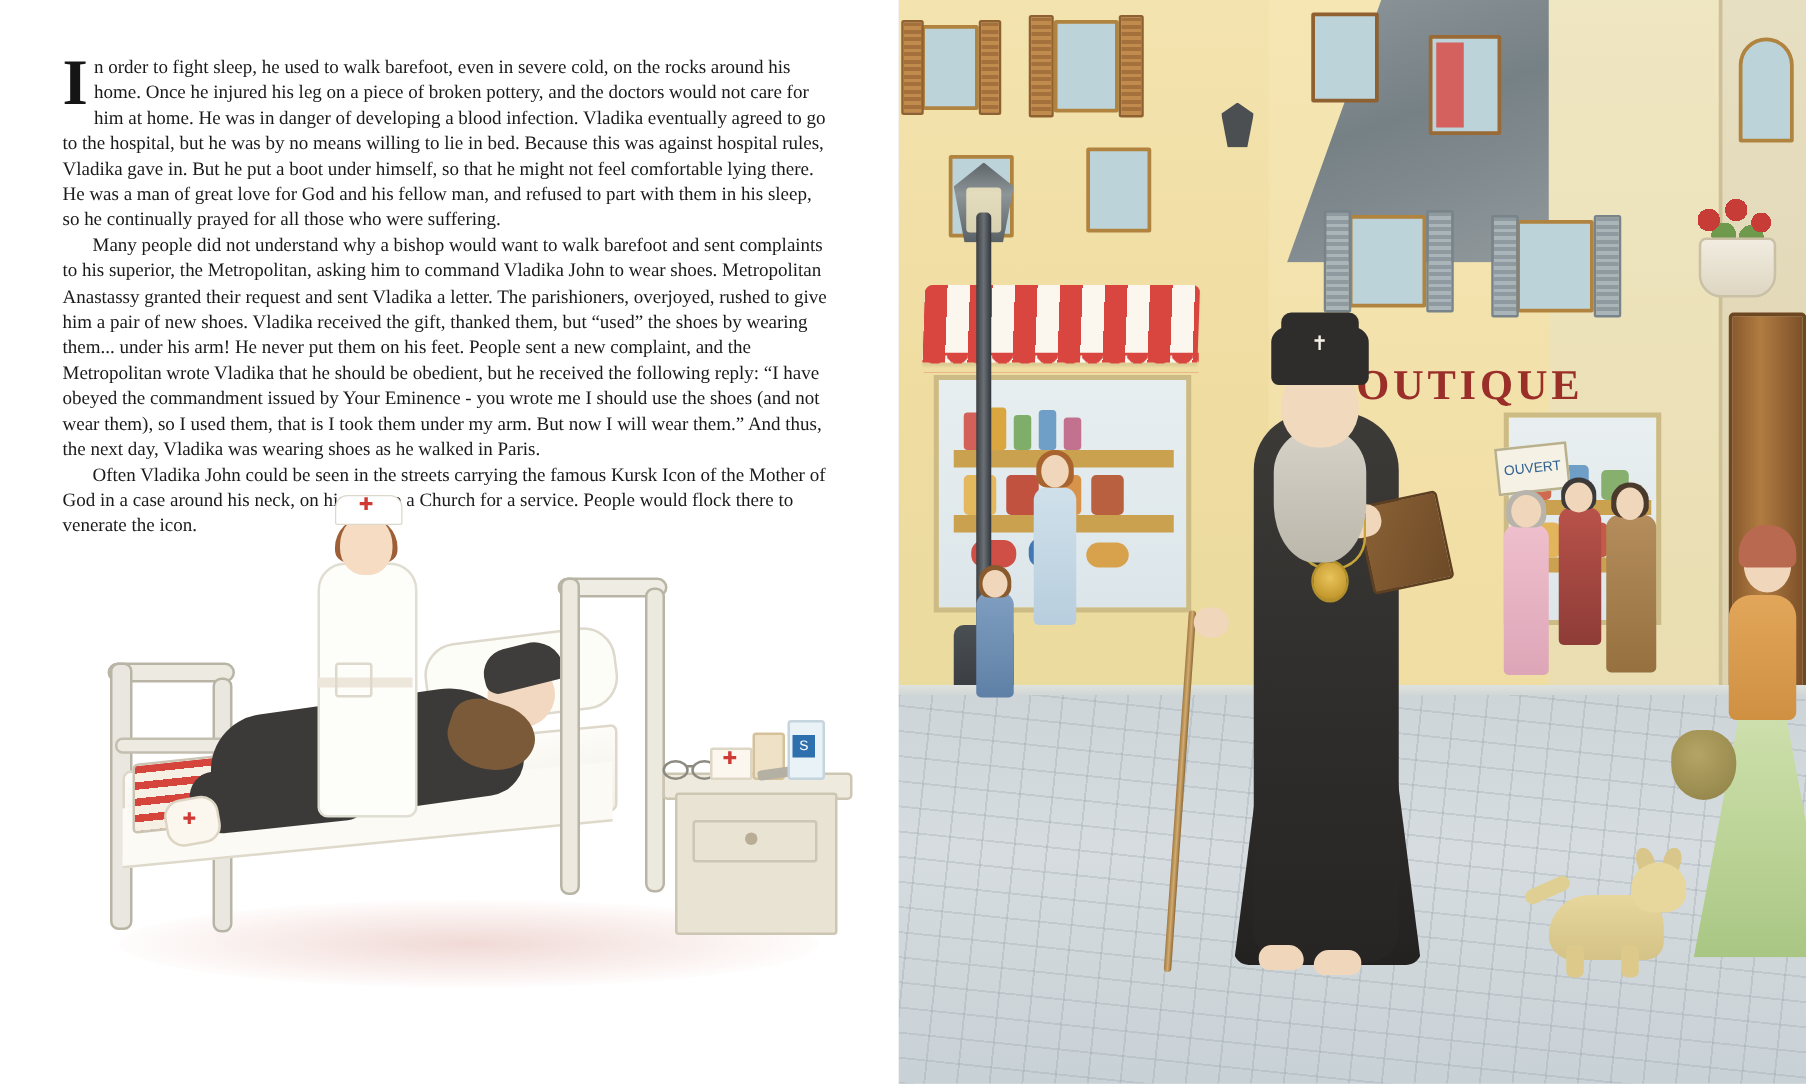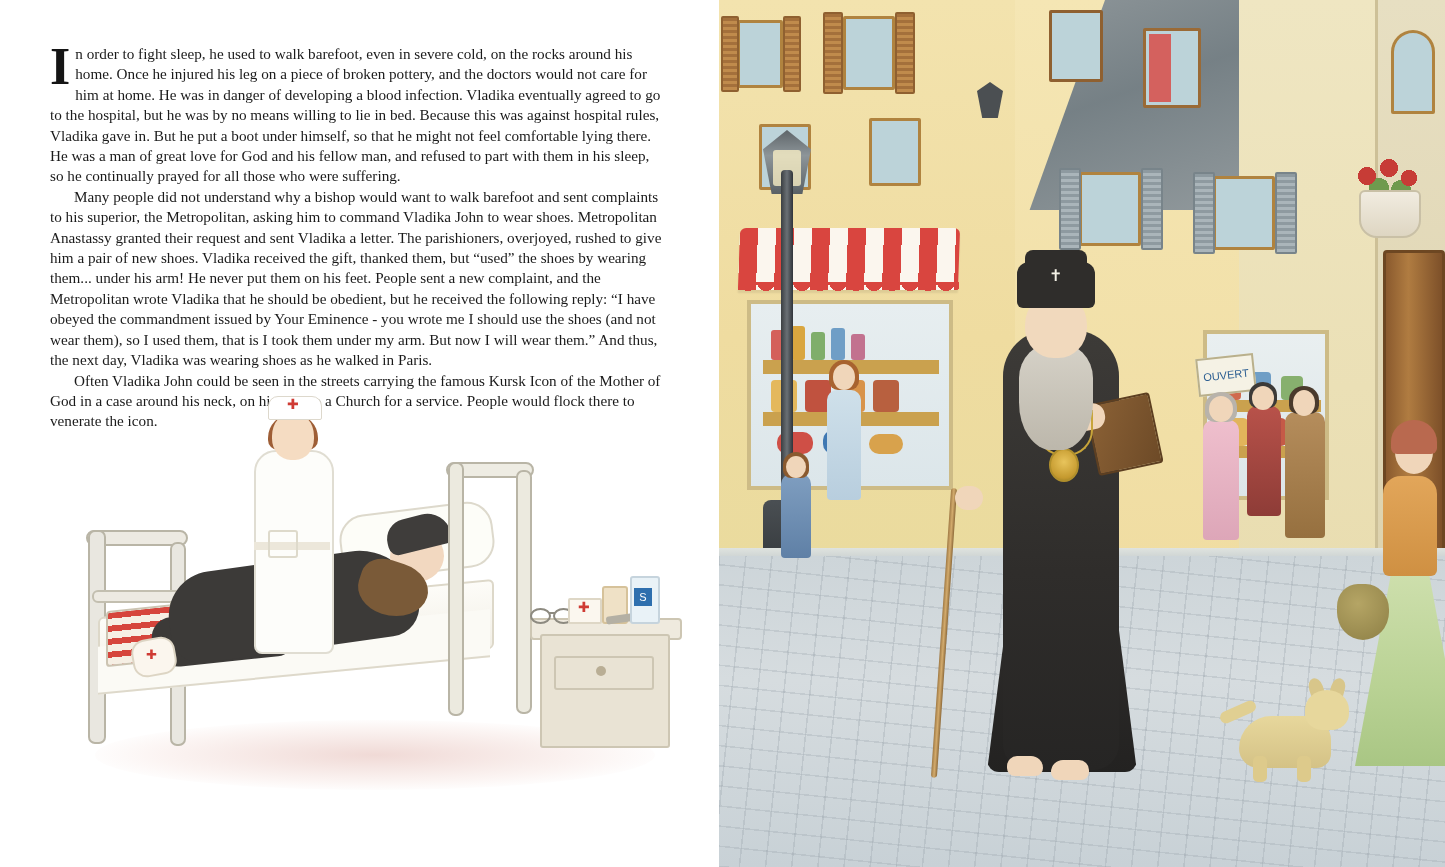--- a/index.html
+++ b/index.html
@@ -956,20 +956,21 @@
     <div style="position:absolute; left:112px; top:328px; width:14px; height:32px; background:#6f9ec6; border-radius:3px;"></div>
     <div style="position:absolute; left:132px; top:334px; width:14px; height:26px; background:#c2728f; border-radius:3px;"></div>
     <div style="position:absolute; left:52px; top:380px; width:26px; height:32px; background:#e4b85c; border-radius:4px;"></div>
     <div style="position:absolute; left:86px; top:380px; width:26px; height:32px; background:#c0523f; border-radius:4px;"></div>
     <div style="position:absolute; left:120px; top:380px; width:26px; height:32px; background:#d8934a; border-radius:4px;"></div>
     <div style="position:absolute; left:154px; top:380px; width:26px; height:32px; background:#b8603f; border-radius:4px;"></div>
     <div style="position:absolute; left:58px; top:432px; width:36px; height:22px; background:#cf4f46; border-radius:10px;"></div>
     <div style="position:absolute; left:104px; top:430px; width:36px; height:24px; background:#3f78b2; border-radius:10px;"></div>
     <div style="position:absolute; left:150px; top:434px; width:34px; height:20px; background:#d8a24c; border-radius:10px;"></div>
 
+    <div class="boutique-sign">OUTIQUE</div>
     <div class="shopfront-2"></div>
     <div style="position:absolute; left:492px; top:400px; width:110px; height:12px; background:#caa14e;"></div>
     <div style="position:absolute; left:492px; top:446px; width:110px; height:12px; background:#caa14e;"></div>
     <div style="position:absolute; left:500px; top:374px; width:22px; height:26px; background:#d06a4e; border-radius:4px;"></div>
     <div style="position:absolute; left:530px; top:372px; width:22px; height:28px; background:#6f9ec6; border-radius:4px;"></div>
     <div style="position:absolute; left:562px; top:376px; width:22px; height:24px; background:#87b06e; border-radius:4px;"></div>
     <div style="position:absolute; left:502px; top:418px; width:28px; height:28px; background:#e2b45b; border-radius:6px;"></div>
     <div style="position:absolute; left:540px; top:418px; width:28px; height:28px; background:#c55a47; border-radius:6px;"></div>
     <div class="ouvert-sign">OUVERT</div>
 

